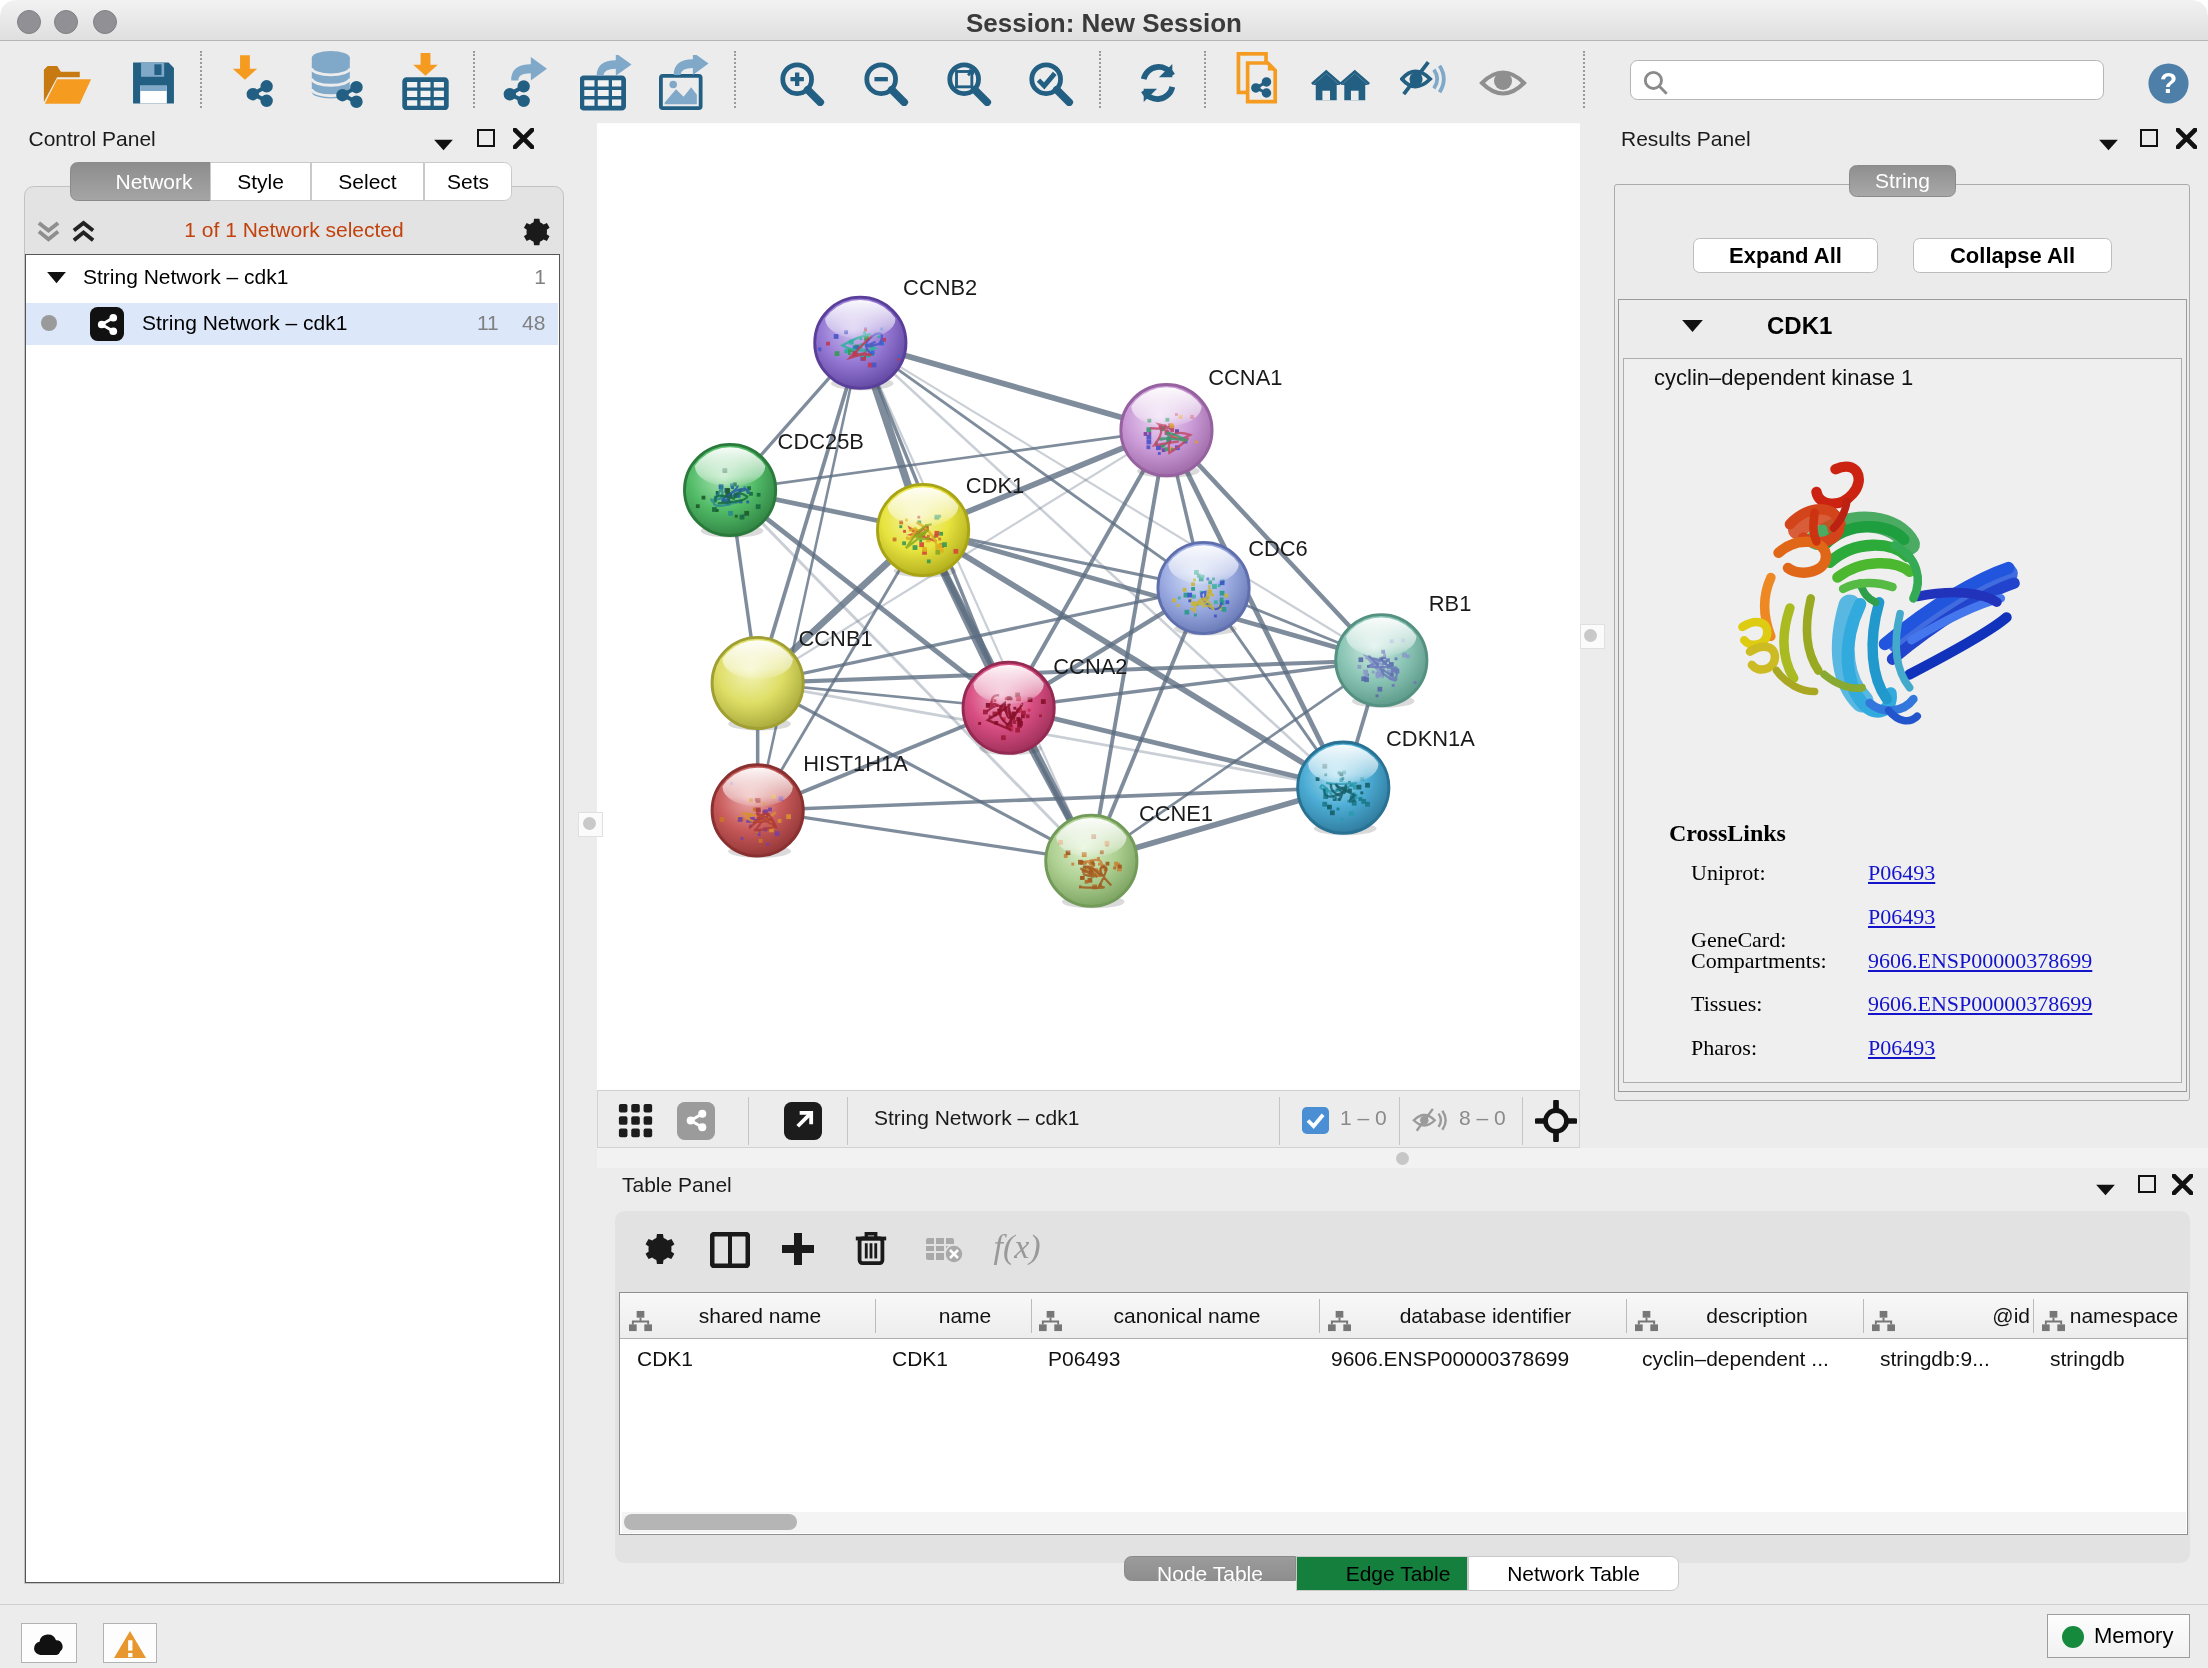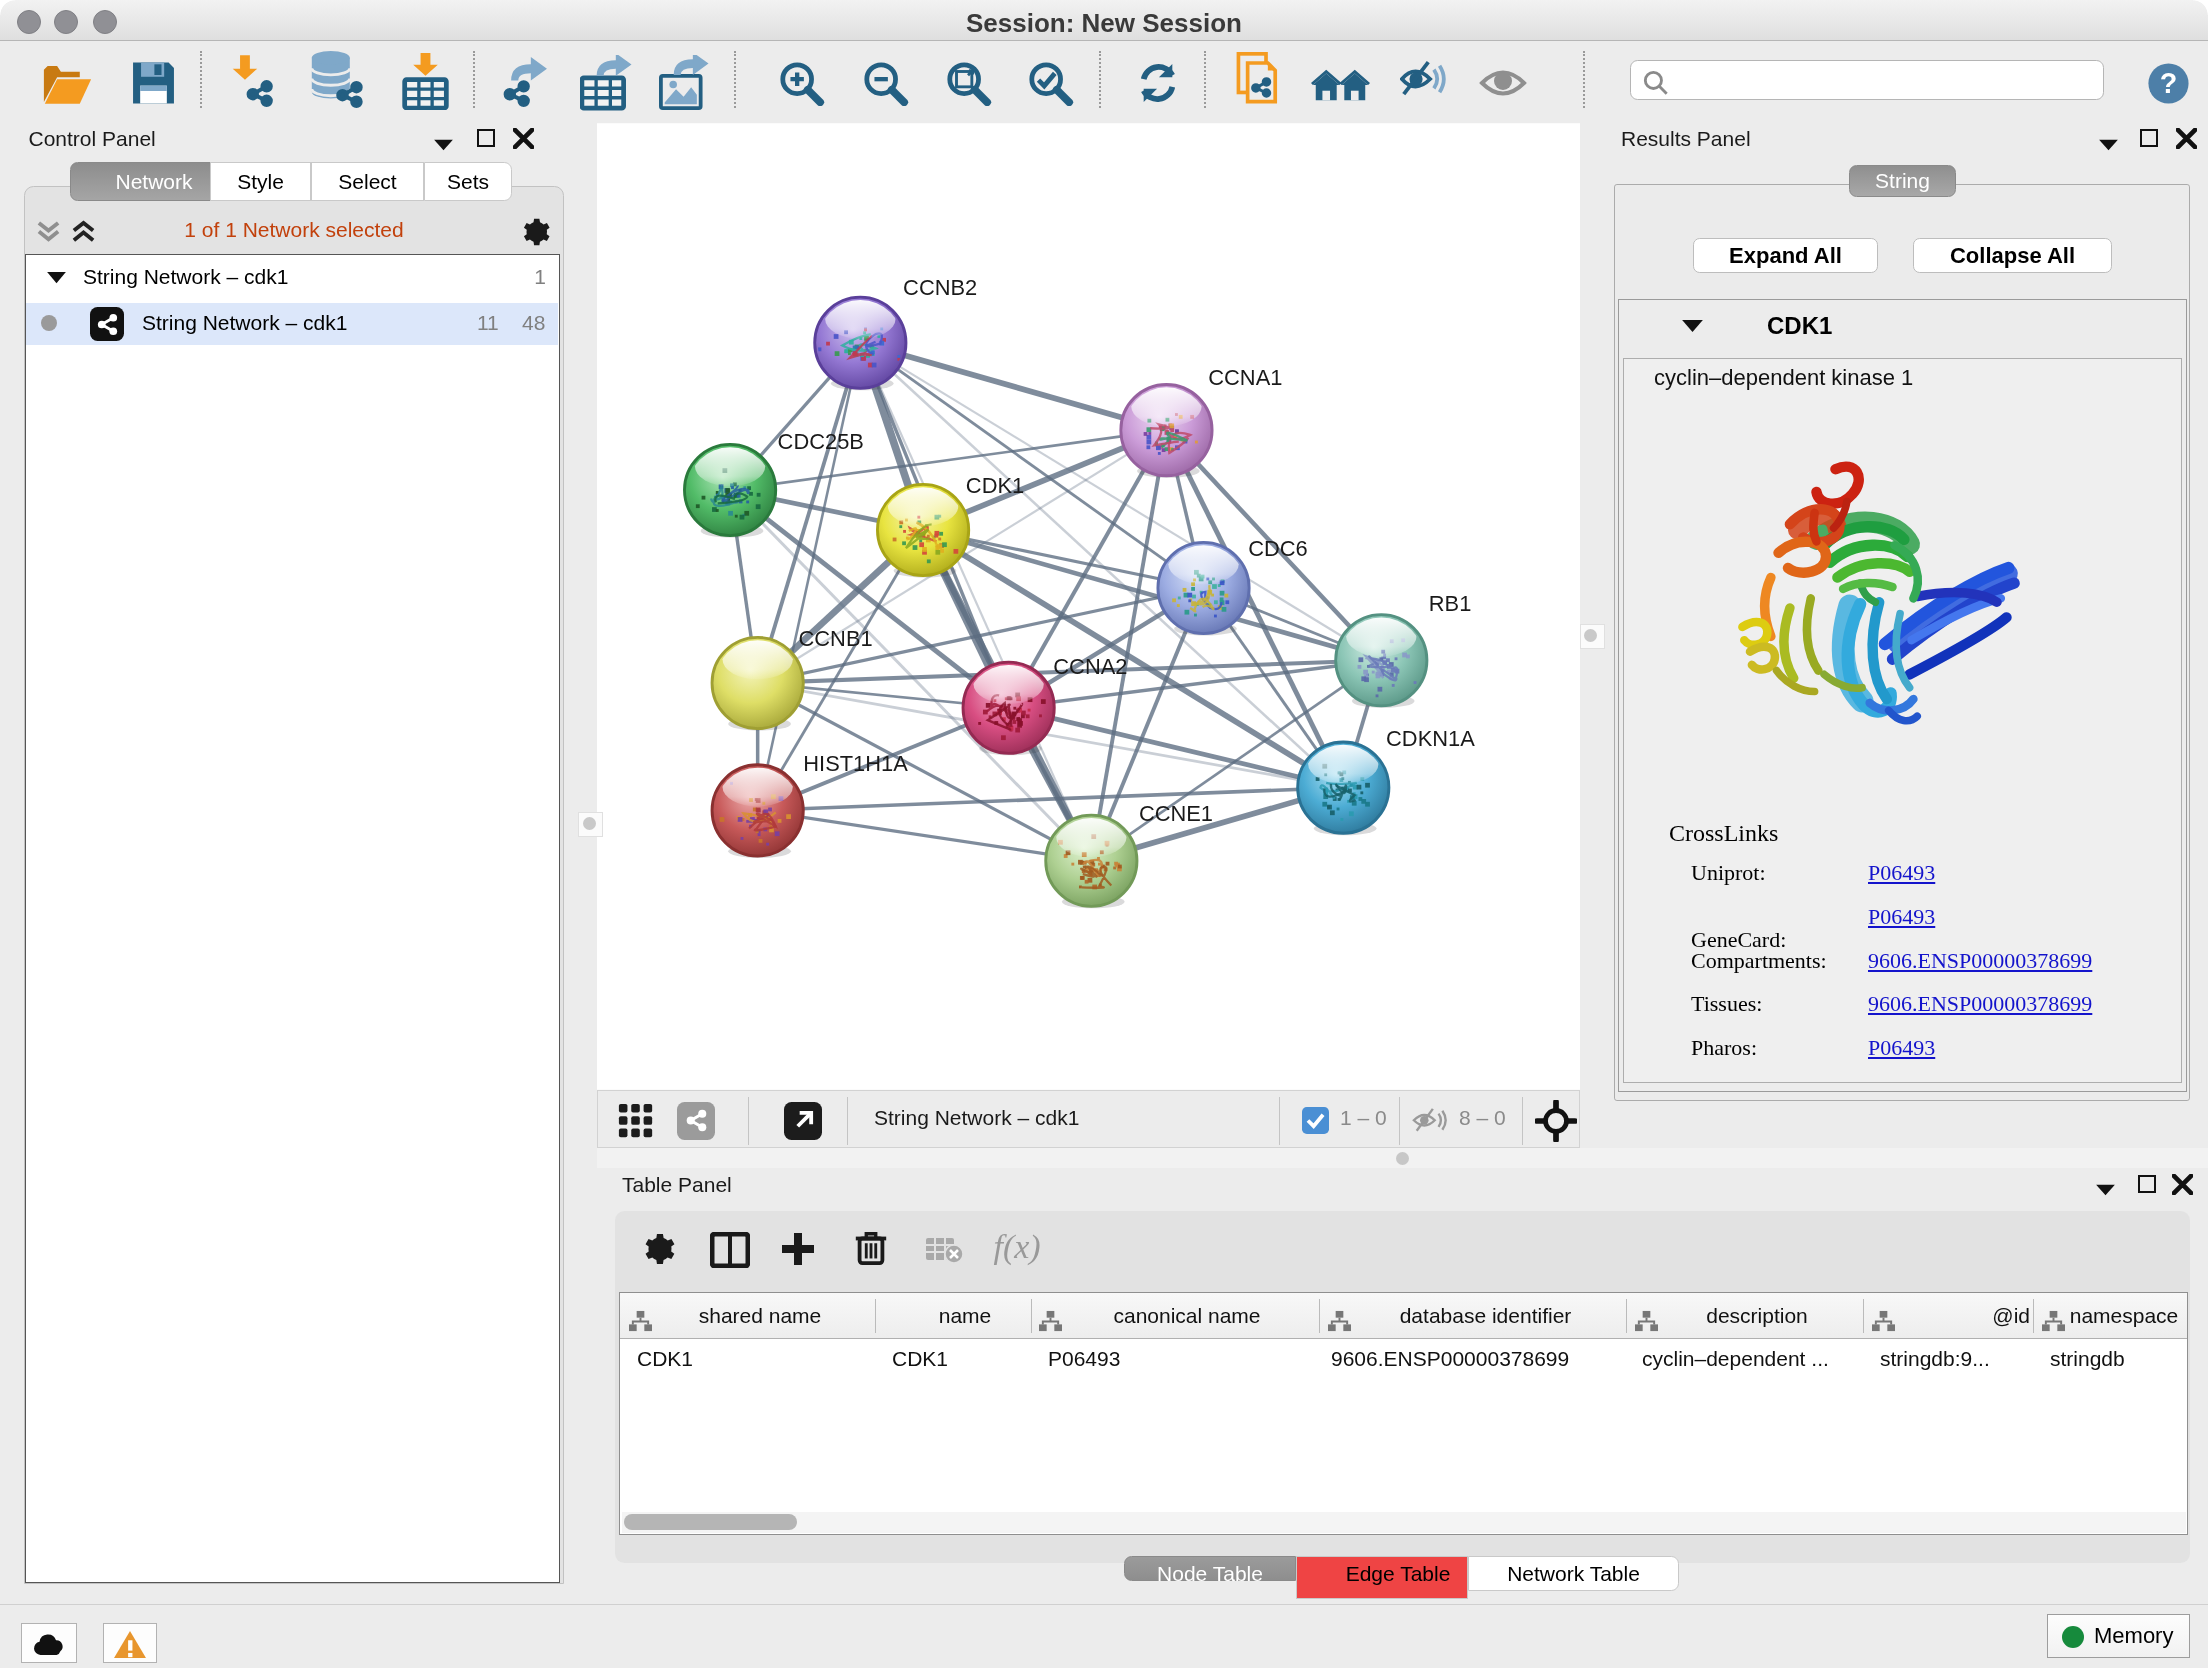--- a/index.html
+++ b/index.html
@@ -1011,21 +1011,21 @@
       <path d="M102 130 C 92 152 94 172 102 192" fill="none" stroke="#ee8822" stroke-width="10" stroke-linecap="round" stroke-opacity="1.0"></path>
       <path d="M148 62 C 146 76 146 84 150 92" fill="none" stroke="#cc3311" stroke-width="9" stroke-linecap="round" stroke-opacity="1.0"></path>
       <path d="M182 50 C 180 62 176 70 168 78" fill="none" stroke="#bb2211" stroke-width="8" stroke-linecap="round" stroke-opacity="1.0"></path>
       <path d="M72 182 C 88 172 100 178 98 190 C 96 202 80 204 74 196" fill="none" stroke="#ddcc11" stroke-width="9" stroke-linecap="round" stroke-opacity="1.0"></path>
       <path d="M80 208 C 96 198 108 204 106 216 C 104 228 88 230 82 222" fill="none" stroke="#ccbb22" stroke-width="9" stroke-linecap="round" stroke-opacity="1.0"></path>
       <path d="M122 162 C 112 192 114 216 126 236" fill="none" stroke="#aabb22" stroke-width="10" stroke-linecap="round" stroke-opacity="1.0"></path>
       <path d="M144 152 C 136 186 140 210 152 228" fill="none" stroke="#99aa22" stroke-width="9" stroke-linecap="round" stroke-opacity="1.0"></path>
       <path d="M158 232 C 172 244 188 248 198 246" fill="none" stroke="#88aa33" stroke-width="8" stroke-linecap="round" stroke-opacity="1.0"></path>
       <path d="M108 228 C 118 242 134 250 148 250" fill="none" stroke="#aaa822" stroke-width="8" stroke-linecap="round" stroke-opacity="1.0"></path>
     </svg>
-  <div class="abs" style="left:83px;top:704px;font-size:24px;font-weight:normal;font-family:'Liberation Serif',serif;color:#000;">CrossLinks</div>
+  <div class="abs" style="left:83px;top:704px;font-size:24px;font-weight:bold;font-family:'Liberation Serif',serif;color:#000;">CrossLinks</div>
   <div class="abs" id="crosslinks" style="left:105px;top:744px;width:476px;font-family:'Liberation Serif',serif;font-size:22px;color:#000;">
       <div style="position:absolute;left:0;top:0px;">Uniprot:</div>
       <div style="position:absolute;left:177px;top:0px;"><span class="lnk" style="color:#1414cc;text-decoration:underline;">P06493</span></div>
       <div style="position:absolute;left:0;top:44px;margin-top:23px;">GeneCard:</div>
       <div style="position:absolute;left:177px;top:44px;"><span class="lnk" style="color:#1414cc;text-decoration:underline;">P06493</span></div>
       <div style="position:absolute;left:0;top:88px;">Compartments:</div>
       <div style="position:absolute;left:177px;top:88px;"><span class="lnk" style="color:#1414cc;text-decoration:underline;">9606.ENSP00000378699</span></div>
       <div style="position:absolute;left:0;top:131px;">Tissues:</div>
       <div style="position:absolute;left:177px;top:131px;"><span class="lnk" style="color:#1414cc;text-decoration:underline;">9606.ENSP00000378699</span></div>
       <div style="position:absolute;left:0;top:175px;">Pharos:</div>
@@ -1144,21 +1144,21 @@
       <div style="position:absolute;left:428px;top:54px;font-size:21px;color:#111;white-space:nowrap;">P06493</div>
       <div style="position:absolute;left:711px;top:54px;font-size:21px;color:#111;white-space:nowrap;">9606.ENSP00000378699</div>
       <div style="position:absolute;left:1022px;top:54px;font-size:21px;color:#111;white-space:nowrap;">cyclin–dependent ...</div>
       <div style="position:absolute;left:1260px;top:54px;font-size:21px;color:#111;white-space:nowrap;">stringdb:9...</div>
       <div style="position:absolute;left:1430px;top:54px;font-size:21px;color:#111;white-space:nowrap;">stringdb</div>
       <div style="position:absolute;left:1.9px;top:219px;width:1564px;height:21px;background:#f4f4f4;"></div>
       <div style="position:absolute;left:3.8px;top:221px;width:173px;height:16px;background:#b5b5b5;border-radius:8.6px;"></div>
     </div>
 
   <div class="abs" style="left:527px;top:388px;width:172px;height:25px;background:linear-gradient(#9b9b9b,#8e8e8e);border:1px solid #8a8a8a;border-radius:7.6px 0 0 7.6px;color:#fff;font-size:21px;text-align:center;line-height:33px;box-sizing:border-box;">Node Table</div>
-  <div class="abs" style="left:699px;top:388px;width:172px;height:43px;background:#ef4444;border:1px solid #c9c9c9;color:#000;font-size:21px;text-align:center;line-height:33px;box-sizing:border-box;padding-left:32px;">Edge Table</div>
+  <div class="abs" style="left:699px;top:388px;width:172px;height:35px;background:#15803d;border:1px solid #c9c9c9;color:#000;font-size:21px;text-align:center;line-height:33px;box-sizing:border-box;padding-left:32px;">Edge Table</div>
   <div class="abs" style="left:871px;top:388px;width:211px;height:35px;background:#fff;border:1px solid #c9c9c9;border-radius:0 7.6px 7.6px 0;color:#000;font-size:21px;text-align:center;line-height:33px;box-sizing:border-box;">Network Table</div>
 </div>
 
 <div class="abs" id="statusbar"></div>
 <div class="abs sbtn" style="left:21px;top:1623px;width:56px;height:40px;">
   <svg style="position:absolute;left:8.6px;top:7.6px;" width="36" height="25" viewBox="0 0 38 26">
       <path fill="#111" d="M10 24 a7 7 0 0 1 -1 -13.9 a9 9 0 0 1 17.4 -1.5 a6.5 6.5 0 0 1 4.6 11.5 a6 6 0 0 1 -4 4 Z"></path>
     </svg>
 </div>
 <div class="abs sbtn" style="left:103px;top:1623px;width:54px;height:40px;">

